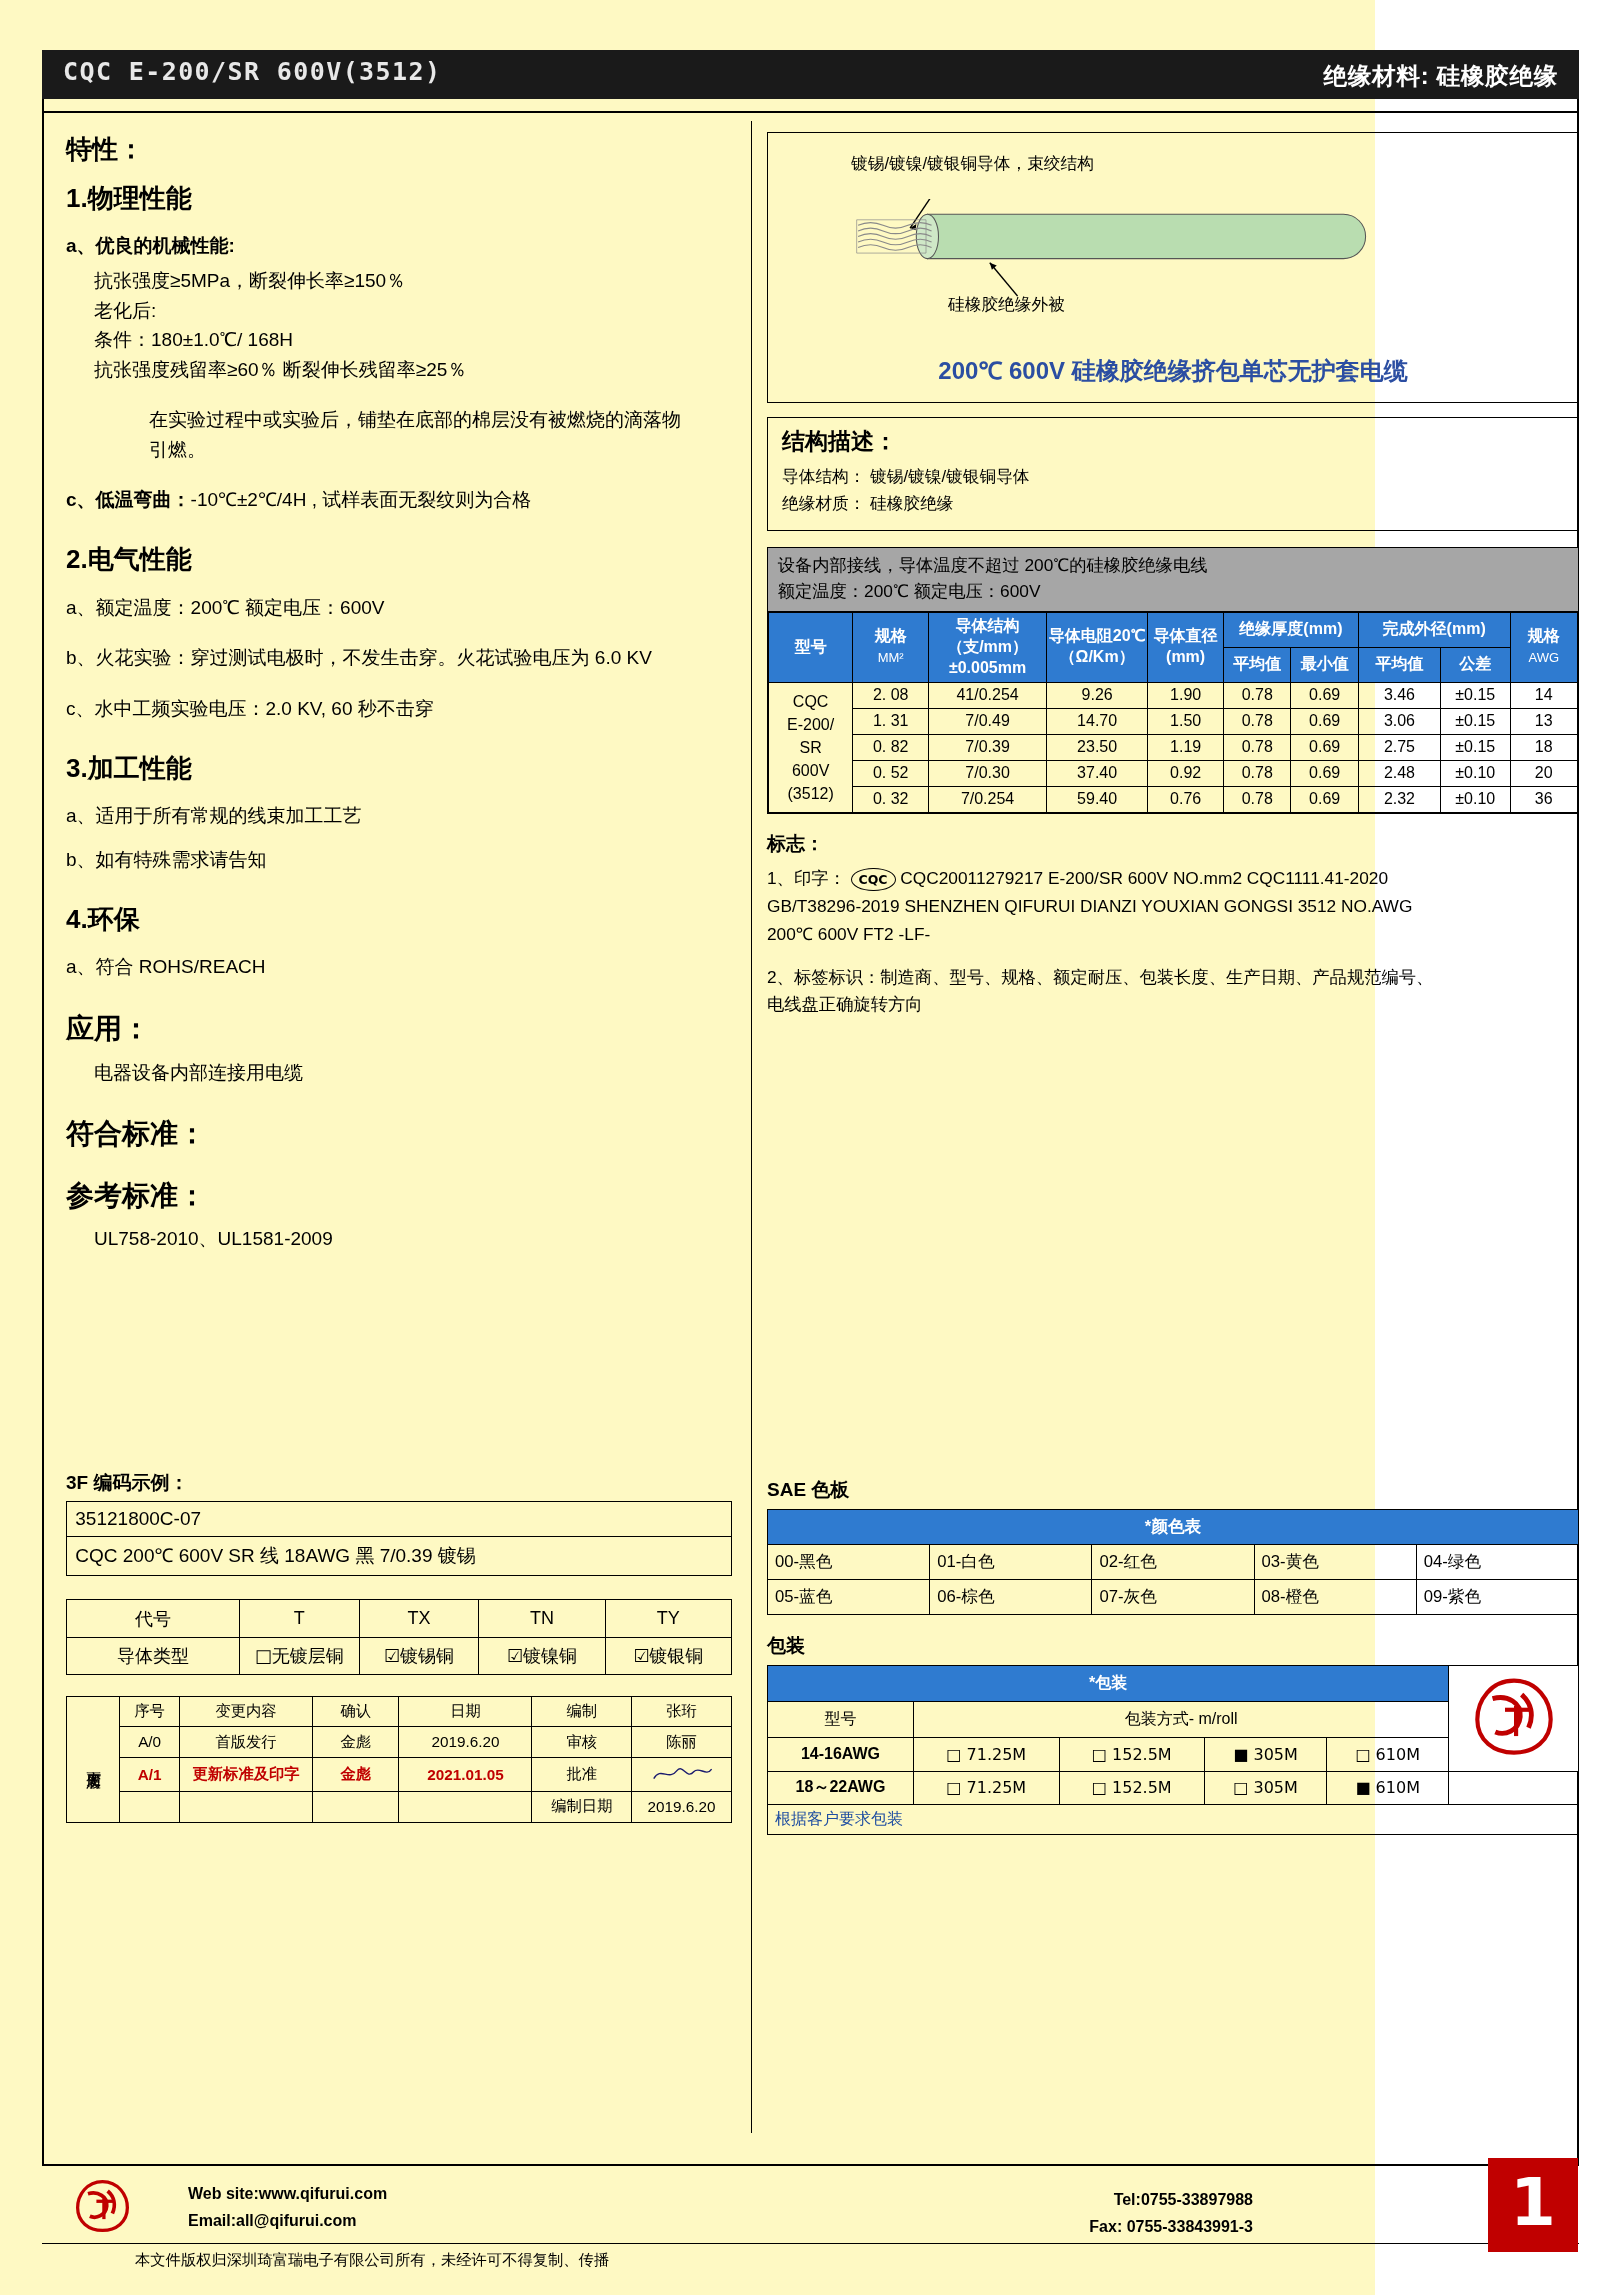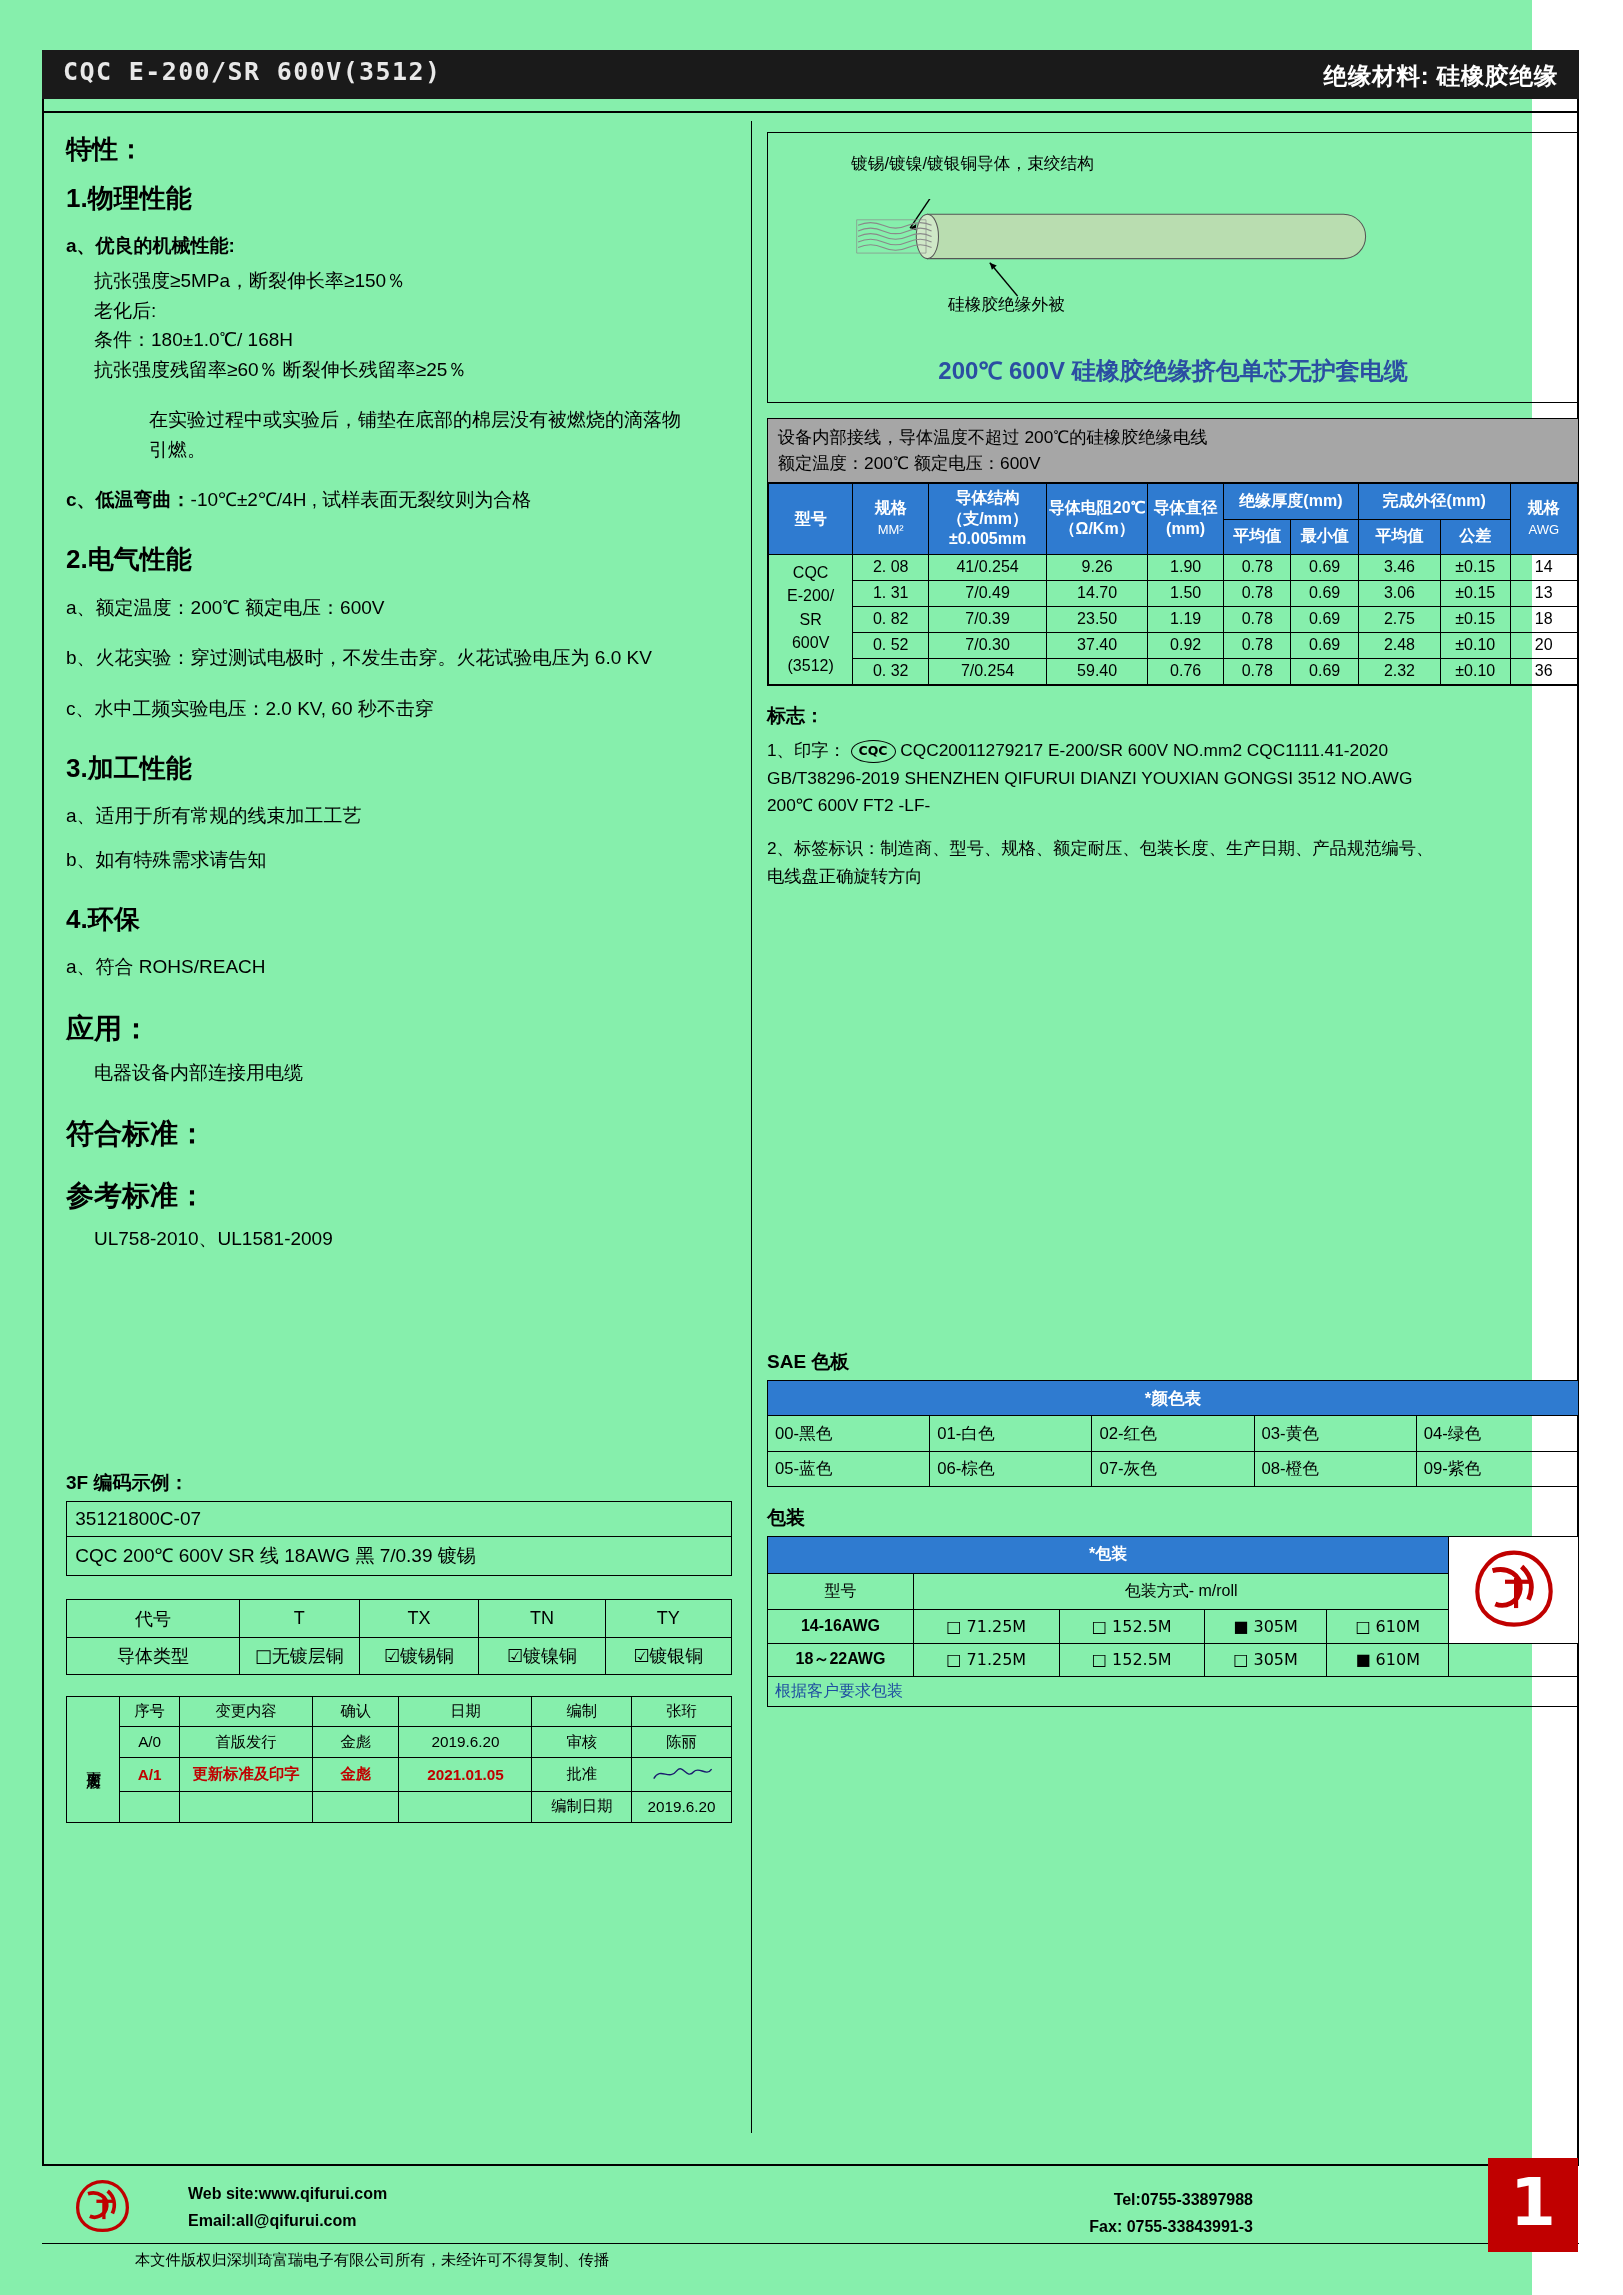--- a/index.html
+++ b/index.html
@@ -5,22 +5,22 @@
   * { box-sizing: border-box; }
   html, body { margin:0; padding:0; }
   body {
     width: 1623px; height: 2295px;
     background: #ffffff;
     font-family: "Liberation Sans", sans-serif;
     color: #000;
     position: relative;
   }
   .page {
-    position:absolute; left:0; top:0; width:1532px; height:2295px;
-    background:#86efac;
+    position:absolute; left:0; top:0; width:1375px; height:2295px;
+    background:#fef9c3;
   }
   
   .topbar {
     position:absolute; left:42px; top:50px; width:1537px; height:49px;
     background:#1a1a1a;
   }
   .topbar .left {
     position:absolute; left:21px; top:7px;
     font-family:"DejaVu Sans Mono", monospace;
     font-size:25px; font-weight:bold; color:#e8e8e8; letter-spacing:1.4px;
@@ -292,20 +292,25 @@
           </g>
           <path d="M18 30 h100 v48 h-100 z" fill="none" stroke="#8a8a8a" stroke-width="1"></path>
 
           <path d="M250 140 L210 92" stroke="#000" stroke-width="2" fill="none"></path>
           <polygon points="210,92 220,96 213,102" fill="#000"></polygon>
         </svg>
       </div>
       <div class="cable-title">200℃  600V 硅橡胶绝缘挤包单芯无护套电缆</div>
     </div>
 
+    <div class="box struct-box">
+      <div class="t">结构描述：</div>
+      <div class="r">导体结构： 镀锡/镀镍/镀银铜导体</div>
+      <div class="r">绝缘材质： 硅橡胶绝缘</div>
+    </div>
 
     <div class="spec-wrap">
       <div class="spec-head">
         <div>设备内部接线，导体温度不超过 200℃的硅橡胶绝缘电线</div>
         <div>额定温度：200℃  额定电压：600V</div>
       </div>
       <table class="spec-table">
         <thead>
           <tr>
             <th rowspan="2" style="width:10%">型号</th>

